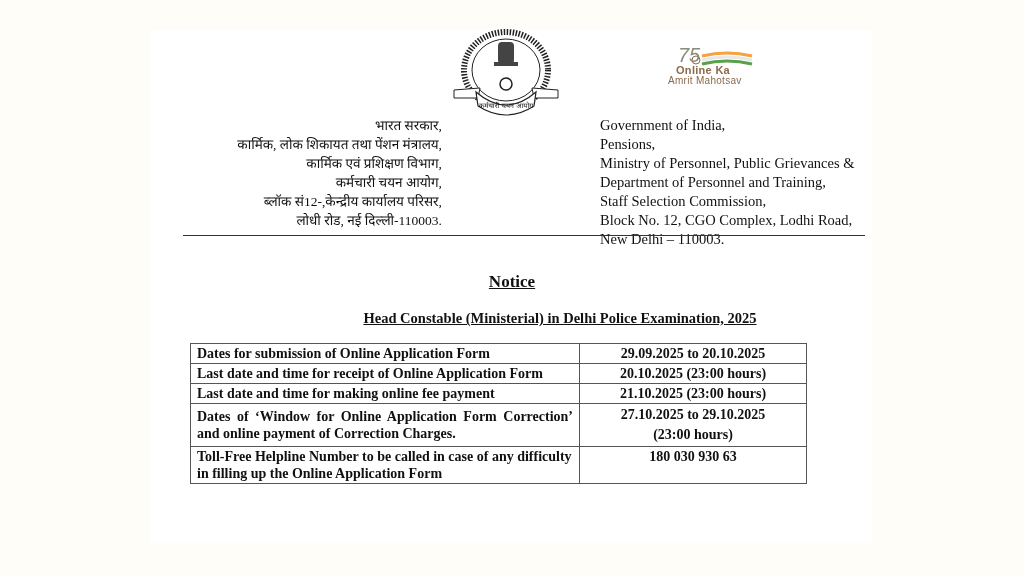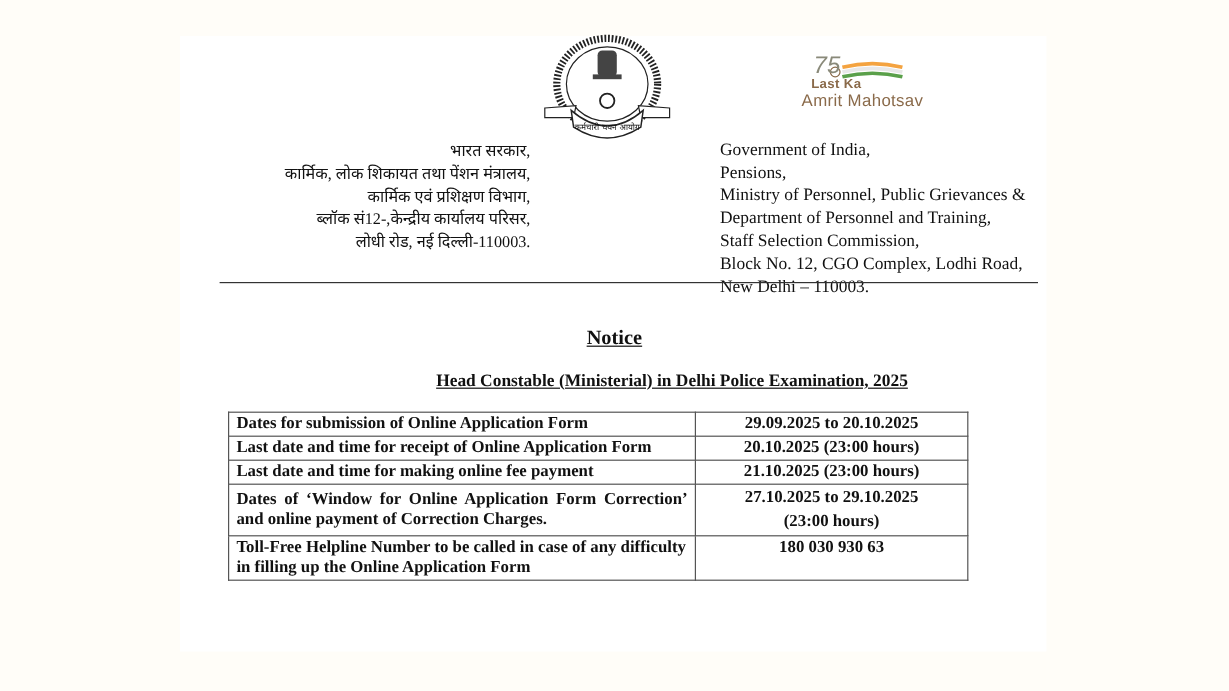--- a/index.html
+++ b/index.html
@@ -19,21 +19,21 @@
     }
     .amrit {
       position: absolute; left: 672px; top: 50px; width: 120px; height: 40px;
     }
     .amrit .t1 {
       position: absolute; left: 4px; top: 14px; font-family: "Liberation Sans", sans-serif;
       font-size: 11px; color: #8a6a4a; letter-spacing: 0.3px; font-weight: bold;
     }
     .amrit .t2 {
       position: absolute; left: 2px; top: 24px; font-family: "Liberation Sans", sans-serif;
-      font-size: 14px; color: #8a6a4a; letter-spacing: 0.3px;
+      font-size: 10px; color: #8a6a4a; letter-spacing: 0.3px;
     }
     .amrit .num {
       position: absolute; left: 6px; top: -6px; font-family: "Liberation Sans", sans-serif;
       font-size: 20px; color: #8a8a7a; font-style: italic;
     }
     .hindi-block {
       position: absolute; right: calc(1024px - 442px); top: 116px;
       text-align: right; font-size: 15.5px; line-height: 19px; width: 300px;
       font-family: Liberation Serif, serif; font-size: 13.5px;
     }
@@ -82,28 +82,29 @@
 </svg>
 
 <div class="amrit">
   <svg width="120" height="20" style="position:absolute;left:0;top:0">
     <path d="M30 6 Q55 0 80 6" stroke="#f4a340" stroke-width="3" fill="none"></path>
     <path d="M30 10 Q55 4 80 10" stroke="#e8e8e8" stroke-width="3" fill="none"></path>
     <path d="M30 14 Q55 8 80 14" stroke="#5aa04a" stroke-width="3" fill="none"></path>
     <circle cx="24" cy="10" r="4" fill="none" stroke="#8a6a4a" stroke-width="1"></circle>
   </svg>
   <span class="num">75</span>
-  <span class="t1">Last Ka</span>
+  <span class="t1">Online Ka</span>
   <span class="t2" style="left:-4px;top:25px">Amrit Mahotsav</span>
 </div>
 
 <div class="hindi-block">
   <div>भारत सरकार,</div>
   <div>कार्मिक, लोक शिकायत तथा पेंशन मंत्रालय,</div>
   <div>कार्मिक एवं प्रशिक्षण विभाग,</div>
+  <div>कर्मचारी चयन आयोग,</div>
   <div>ब्लॉक सं12-,केन्द्रीय कार्यालय परिसर,</div>
   <div>लोधी रोड, नई दिल्ली-110003.</div>
 </div>
 
 <div class="eng-block">
   <div>Government of India,</div>
   <div>Pensions,</div>
   <div>Ministry of Personnel, Public Grievances &amp;</div>
   <div>Department of Personnel and Training,</div>
   <div>Staff Selection Commission,</div>

